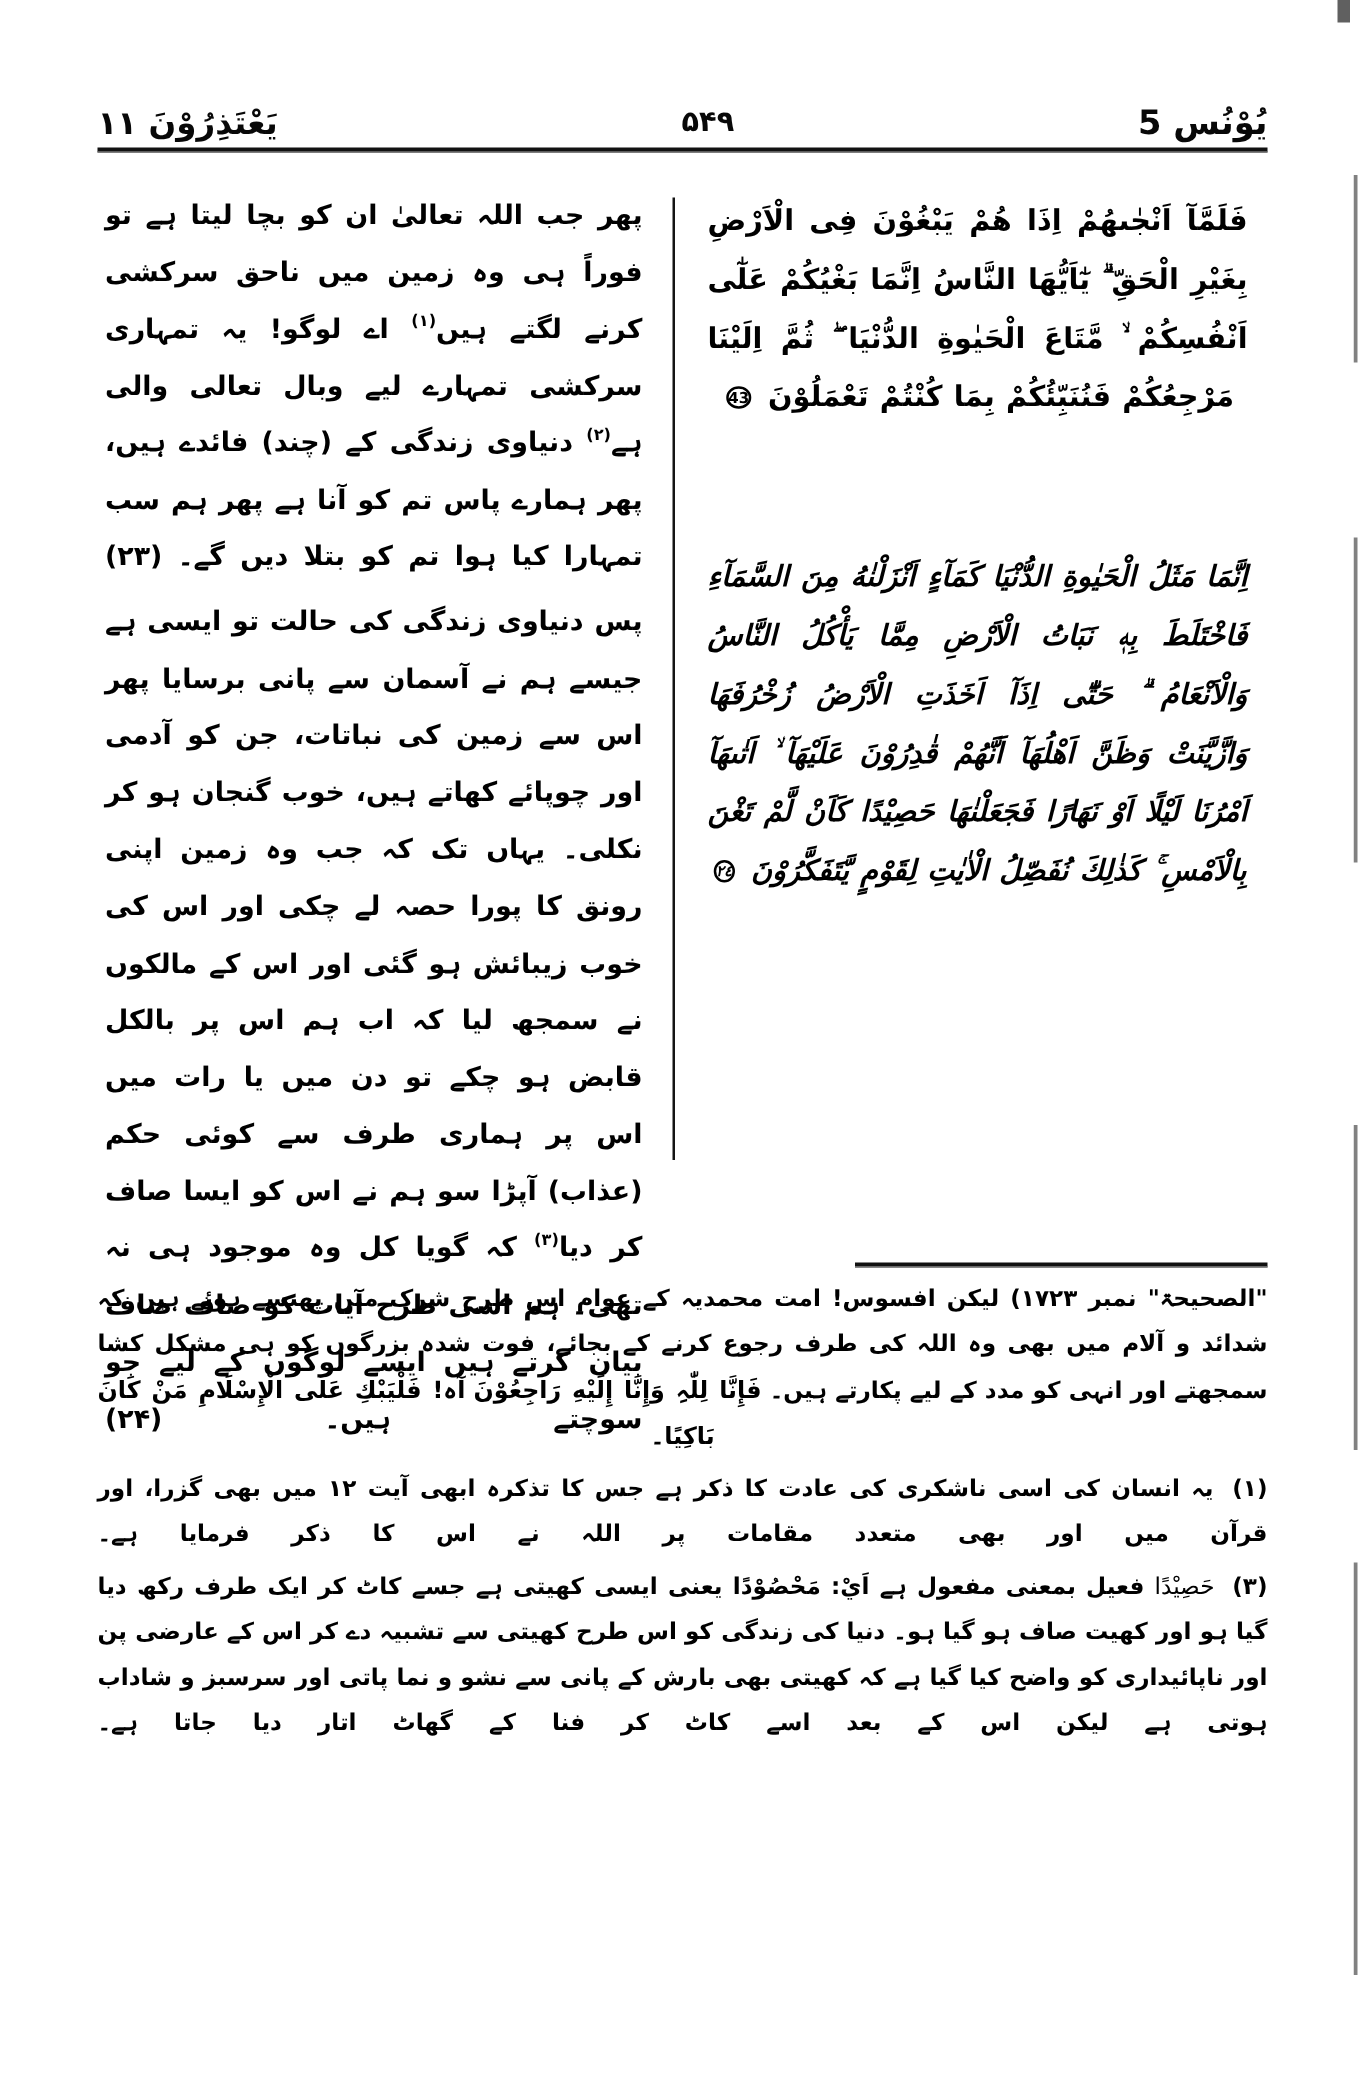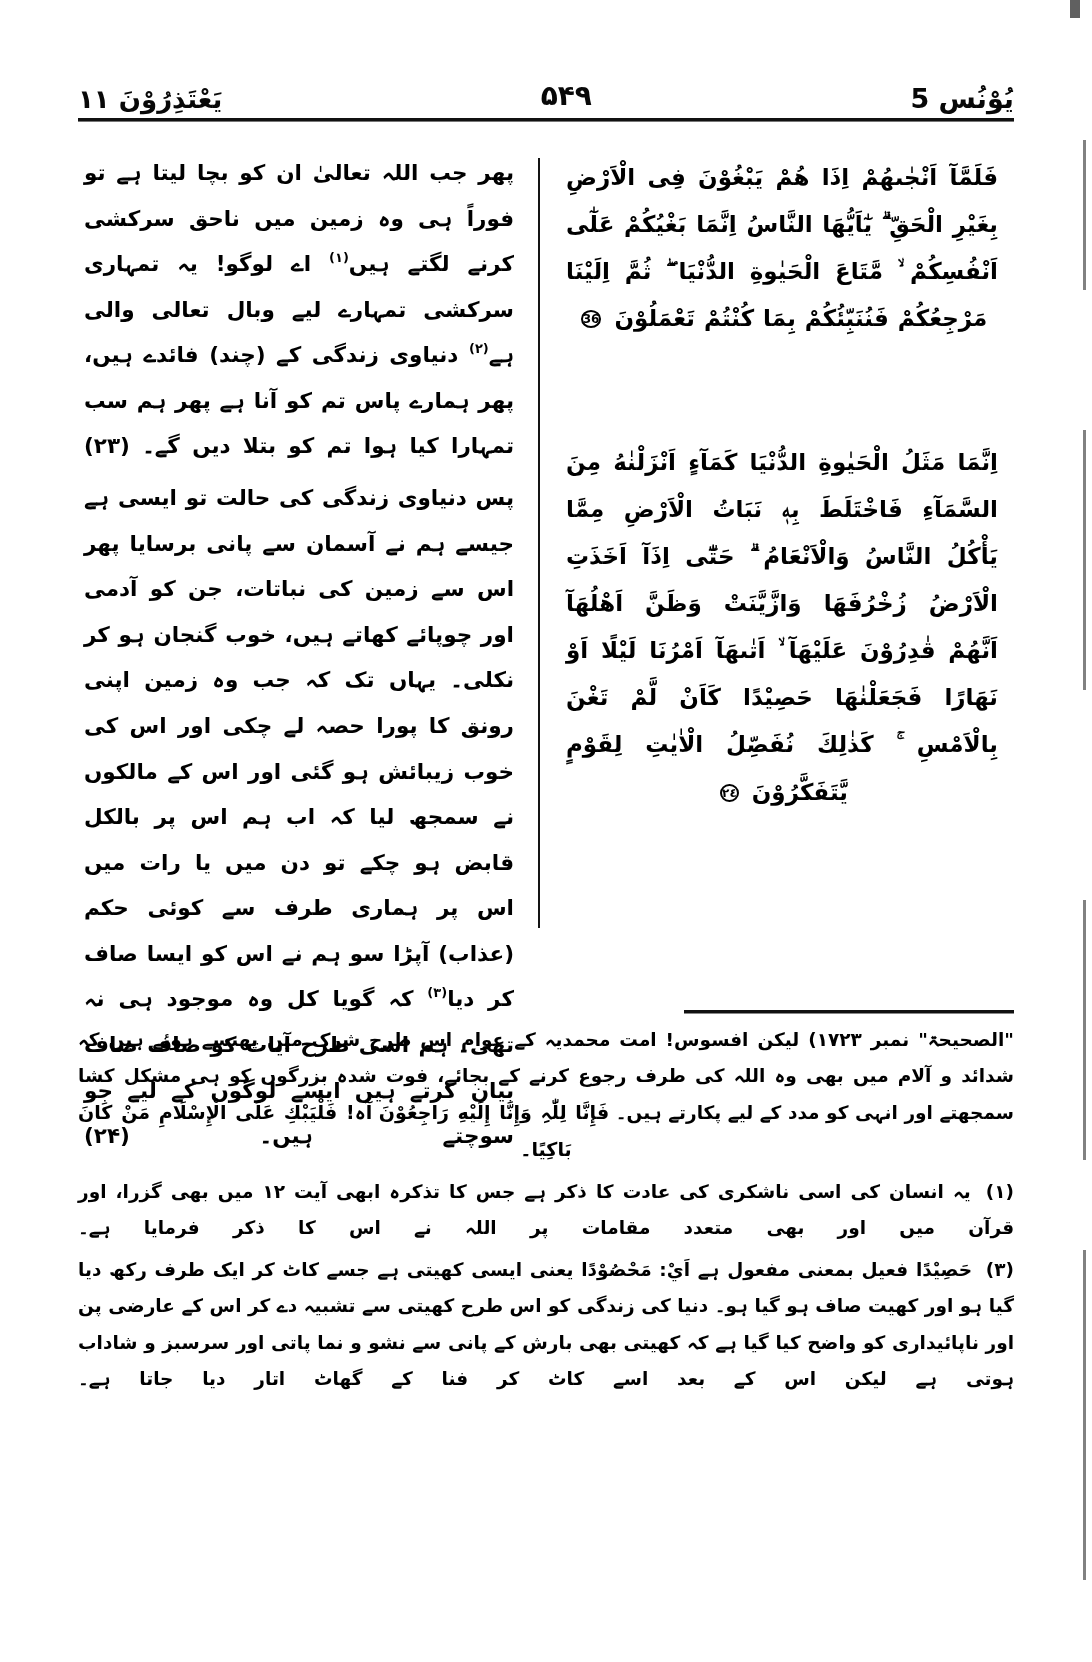--- a/index.html
+++ b/index.html
@@ -54,21 +54,21 @@
     font-family: "DejaVu Sans", sans-serif;
     font-size: 27px;
     line-height: 1;
     white-space: nowrap;
     font-weight: 600;
     color: #080808;
     text-align: center;
   }
   .hdr-surah { letter-spacing: 0px; }
   .hdr-page {
-    font-size: 28px;
+    font-size: 23px;
     font-weight: 700;
     transform: translateY(-2px);
   }
   .hdr-juz { font-size: 26px; }
 
   .header-rule {
     position: absolute;
     left: 78px;
     right: 78px;
     top: 118px;
@@ -118,21 +118,21 @@
     text-align: justify;
     text-align-last: center;
     font-family: "DejaVu Sans", sans-serif;
     font-size: 23px;
     line-height: 2.05;
     font-weight: 700;
     color: #000;
     letter-spacing: -0.5px;
     word-spacing: 1px;
   }
-  .ayah + .ayah { margin-top: 96px; }
+  .ayah + .ayah { margin-top: 96px; font-style: italic; }
   .ayah-num {
     display: inline-block;
     border: 2px solid #000;
     border-radius: 50%;
     width: 22px;
     height: 22px;
     line-height: 20px;
     text-align: center;
     font-size: 12px;
     font-weight: 700;
@@ -198,21 +198,21 @@
   .fn-marker {
     font-weight: 700;
     margin-left: 6px;
     display: inline-block;
   }
   .fn-arabic {
     font-size: 19px;
     font-weight: 700;
     word-spacing: 2px;
   }
-  .fn-quote { font-weight: 700; }
+  .fn-quote { font-weight: 400; }
 
   
   span[data-bind] { display: inline; }
 </style>
 </head>
 <body>
 
 <div class="page">
 
   <div class="edge-mark" style="top:0;right:12px;width:10px;height:18px;"></div>
@@ -229,21 +229,21 @@
     </div>
   </div>
   <div class="header-rule"></div>
 
   <div class="body-area">
 
     <div class="col col-arabic">
 
       <div class="ayah">
         <span data-bind="arabic_column.verses.0.text">فَلَمَّآ اَنْجٰىهُمْ اِذَا هُمْ يَبْغُوْنَ فِى الْاَرْضِ بِغَيْرِ الْحَقِّ ۗ يٰٓاَيُّهَا النَّاسُ اِنَّمَا بَغْيُكُمْ عَلٰٓى اَنْفُسِكُمْ ۙ مَّتَاعَ الْحَيٰوةِ الدُّنْيَا ۖ ثُمَّ اِلَيْنَا مَرْجِعُكُمْ فَنُنَبِّئُكُمْ بِمَا كُنْتُمْ تَعْمَلُوْنَ</span>
-        <span class="ayah-num" data-bind="arabic_column.verses.0.number">36</span>
+        <span class="ayah-num" data-bind="arabic_column.verses.0.number">43</span>
       </div>
 
       <div class="ayah">
         <span data-bind="arabic_column.verses.1.text">اِنَّمَا مَثَلُ الْحَيٰوةِ الدُّنْيَا كَمَآءٍ اَنْزَلْنٰهُ مِنَ السَّمَآءِ فَاخْتَلَطَ بِهٖ نَبَاتُ الْاَرْضِ مِمَّا يَأْكُلُ النَّاسُ وَالْاَنْعَامُ ۗ حَتّٰٓى اِذَآ اَخَذَتِ الْاَرْضُ زُخْرُفَهَا وَازَّيَّنَتْ وَظَنَّ اَهْلُهَآ اَنَّهُمْ قٰدِرُوْنَ عَلَيْهَآ ۙ اَتٰىهَآ اَمْرُنَا لَيْلًا اَوْ نَهَارًا فَجَعَلْنٰهَا حَصِيْدًا كَاَنْ لَّمْ تَغْنَ بِالْاَمْسِ ۚ كَذٰلِكَ نُفَصِّلُ الْاٰيٰتِ لِقَوْمٍ يَّتَفَكَّرُوْنَ</span>
         <span class="ayah-num" data-bind="arabic_column.verses.1.number">٢٤</span>
       </div>
 
     </div>
 
     <div class="col-divider"></div>

